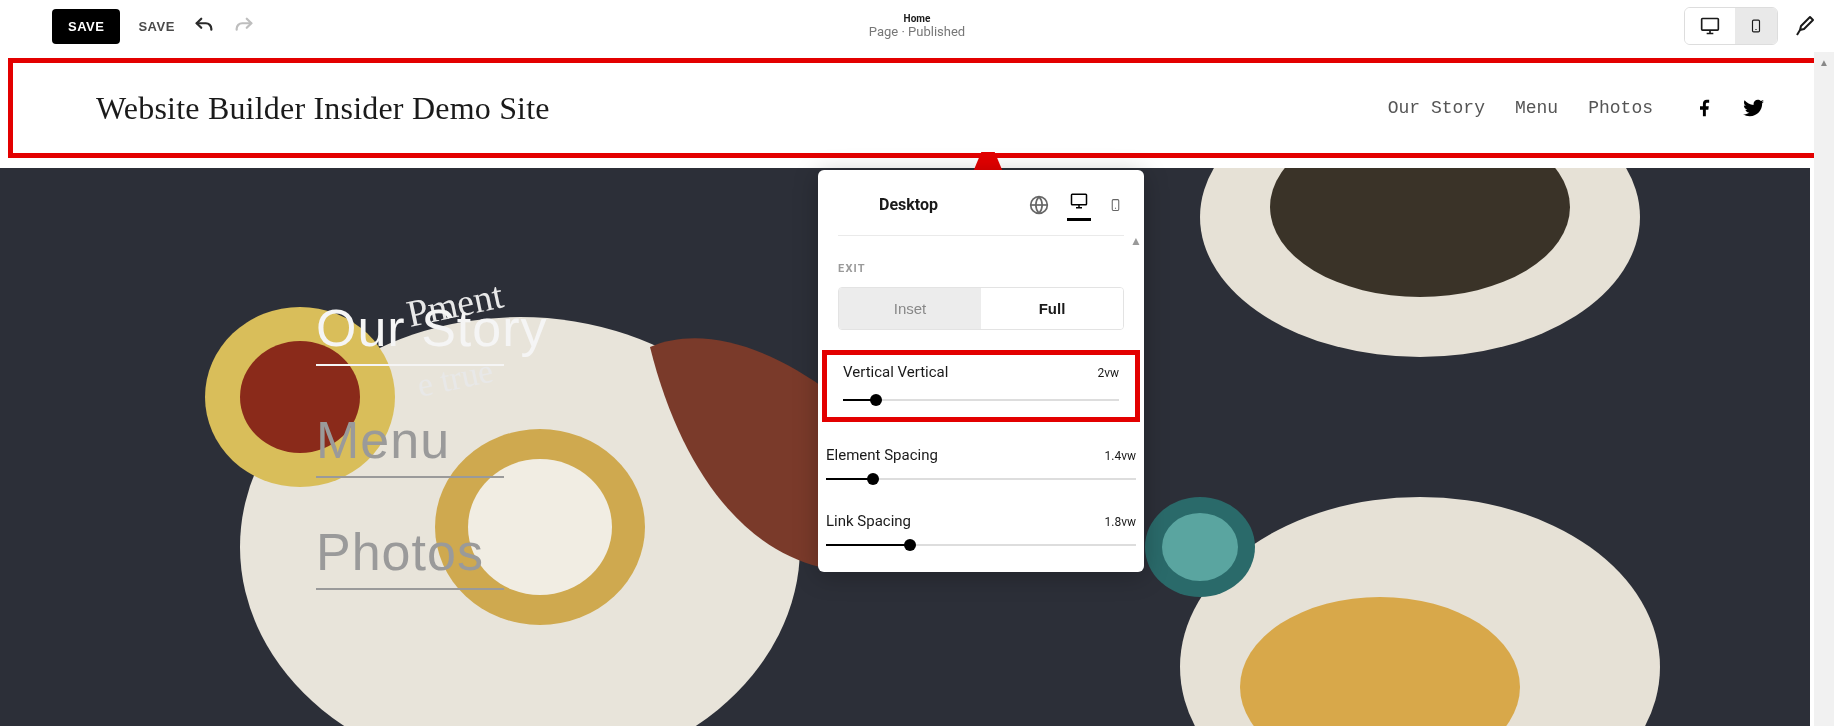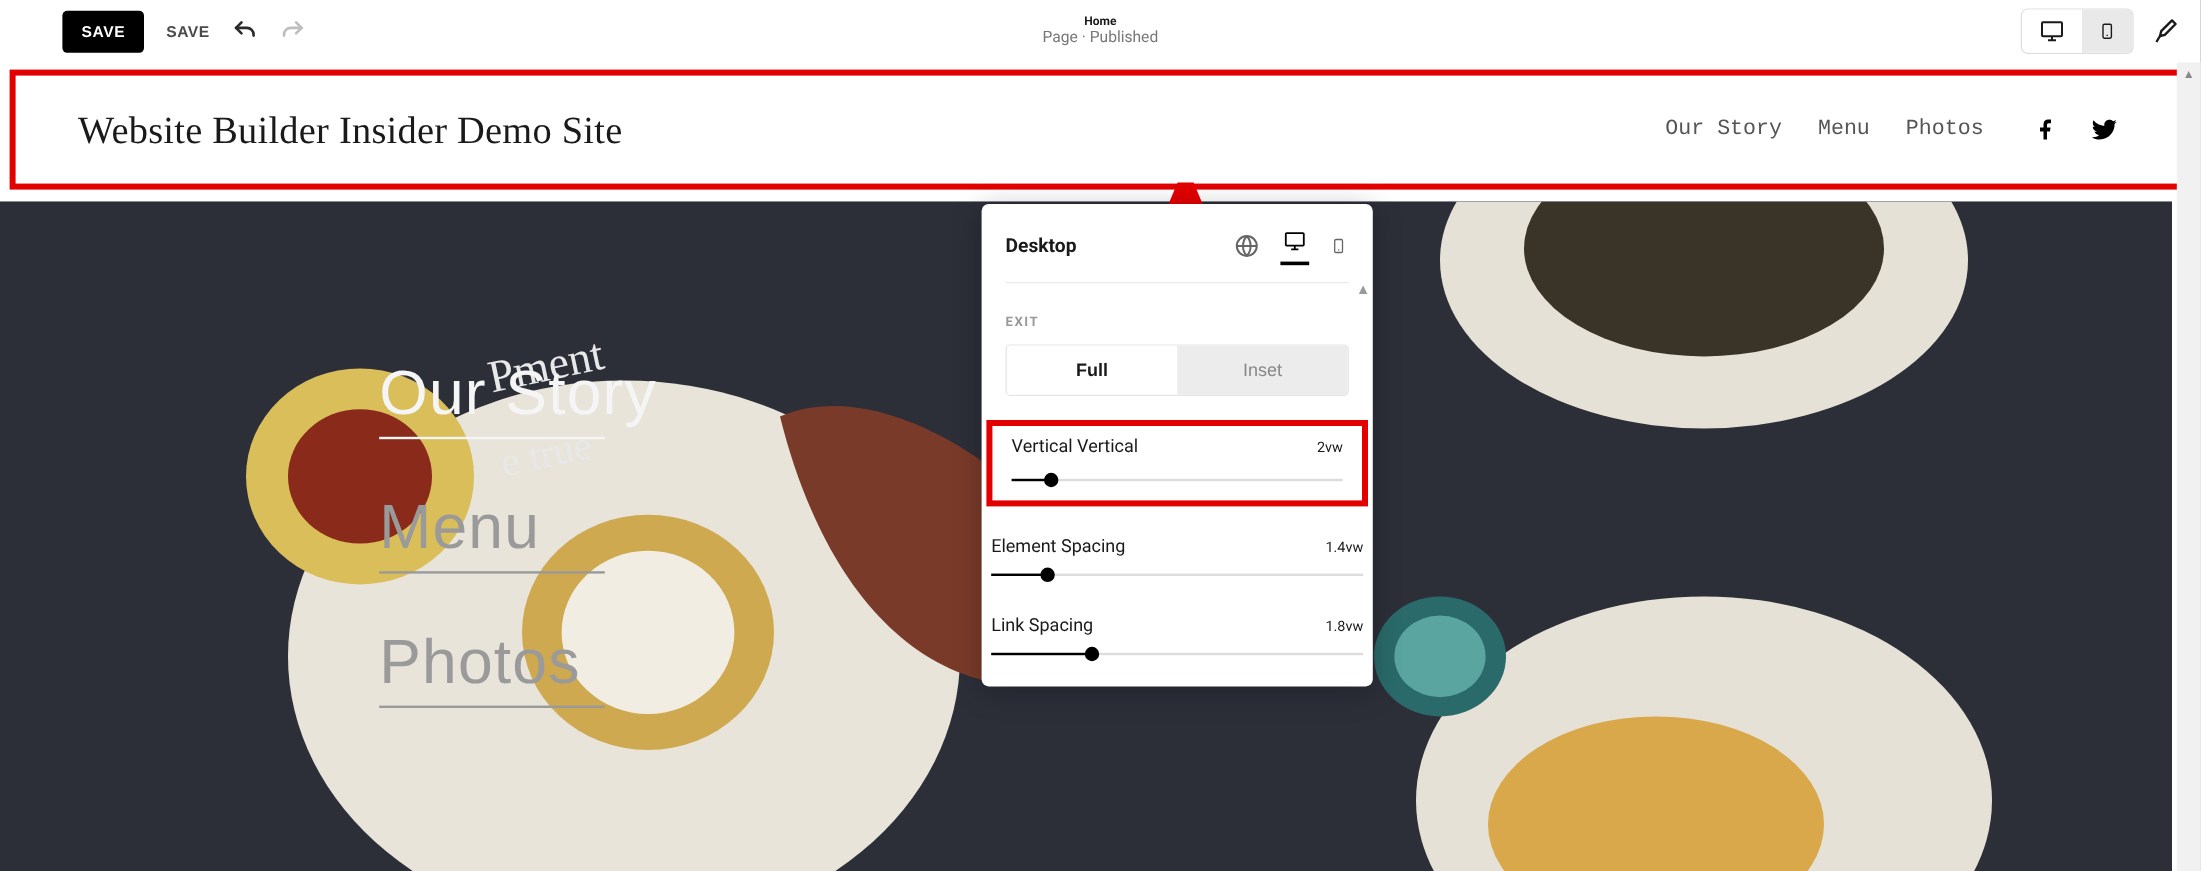--- a/index.html
+++ b/index.html
@@ -15,21 +15,21 @@
 .toolbar-center { position: absolute; left: 50%; transform: translateX(-50%); text-align: center; }
 .page-title { font-size: 10px; font-weight: 700; color: #1a1a1a; }
 .page-status { font-size: 13px; color: #777; }
 .toolbar-right { margin-left: auto; display: flex; align-items: center; gap: 8px; }
 .device-group { display: flex; border: 1px solid #ddd; border-radius: 6px; overflow: hidden; }
 .device-btn { background: #fff; border: none; padding: 8px 14px; cursor: pointer; display: flex; align-items: center; }
 .device-btn.active { background: #e9e9e9; }
 .paint-btn { background: none; border: none; cursor: pointer; padding: 6px; }
 
 
-.header-box { position: absolute; left: 8px; top: 58px; right: 12px; height: 100px; border: 5px solid #e30000; background: #fff; }
+.header-box { position: absolute; left: 8px; top: 58px; right: 12px; height: 100px; border: 5px solid #e30000; background: #fff; padding-left: 31px; }
 .site-header { display: flex; align-items: center; height: 100%; padding: 0 52px; }
 .site-title { font-size: 32px; font-weight: 400; letter-spacing: 0.2px; color: #1a1a1a; font-family: Georgia, serif; }
 .site-nav { margin-left: auto; display: flex; align-items: center; gap: 30px; font-family: "Courier New", monospace; font-size: 18px; color: #555; }
 .site-nav a { color: #555; text-decoration: none; }
 .social-icons { display: flex; align-items: center; gap: 28px; margin-left: 12px; }
 
 
 .hero { position: absolute; left: 0; top: 168px; right: 24px; bottom: 0; background: #2a2d35; overflow: hidden; }
 .hero-bg { position: absolute; inset: 0; }
 .hero-text { position: absolute; left: 316px; top: 130px; display: flex; flex-direction: column; gap: 44px; }
@@ -38,21 +38,21 @@
 .hero-underline { width: 188px; height: 2px; background: #f5f5f5; margin-top: 6px; }
 .hero-item.dim .hero-underline { background: #9a9a9a; }
 
 
 .scrollbar-track { position: absolute; right: 0; top: 52px; bottom: 0; width: 20px; background: #f1f1f1; }
 .scrollbar-arrow { width: 20px; height: 20px; display: flex; align-items: center; justify-content: center; color: #888; font-size: 10px; }
 
 
 .panel { position: absolute; left: 818px; top: 170px; width: 326px; background: #fff; border-radius: 6px; box-shadow: 0 4px 24px rgba(0,0,0,0.25); padding-bottom: 12px; }
 .panel-header { display: flex; align-items: center; padding: 18px 20px 14px; }
-.panel-title { font-size: 16px; font-weight: 700; color: #1a1a1a; }
+.panel-title { font-size: 16px; font-weight: 700; color: #1a1a1a; margin-left: 41px; }
 .panel-icons { margin-left: auto; display: flex; gap: 16px; align-items: center; }
 .panel-icon-btn { background: none; border: none; cursor: pointer; padding: 4px 2px; display: flex; }
 .panel-icon-btn.active { border-bottom: 3px solid #000; padding-bottom: 8px; }
 .panel-divider { height: 1px; background: #eaeaea; margin: 0 20px 0; }
 .panel-section-label { font-size: 11px; font-weight: 700; letter-spacing: 1.2px; color: #9a9a9a; padding: 26px 20px 12px; }
 .segmented { display: flex; margin: 0 20px; border: 1px solid #e3e3e3; border-radius: 4px; overflow: hidden; }
 .segmented-btn { flex: 1; background: #fff; border: none; padding: 12px 0; font-size: 15px; font-weight: 600; color: #1a1a1a; cursor: pointer; }
 .segmented-btn.inactive { background: #ececec; color: #888; font-weight: 500; }
 
 .slider-block { padding: 18px 8px 14px; }
@@ -222,22 +222,22 @@
     </div>
   </div>
   <div class="panel-divider"></div>
 
   <div class="panel-scroll">
     <div class="panel-scroll-arrow">▲</div>
   </div>
 
   <div class="panel-section-label">EXIT</div>
   <div class="segmented">
+    <button class="segmented-btn inactive">Inset</button>
     <button class="segmented-btn">Full</button>
-    <button class="segmented-btn inactive">Inset</button>
   </div>
 
   <div class="vp-highlight">
     <div class="slider-row-top">
       <span class="slider-label">Vertical Vertical</span>
       <span class="slider-value">2vw</span>
     </div>
     <div class="slider-track">
       <div class="slider-fill" style="width:12%"></div>
       <div class="slider-thumb" style="left:12%"></div>

